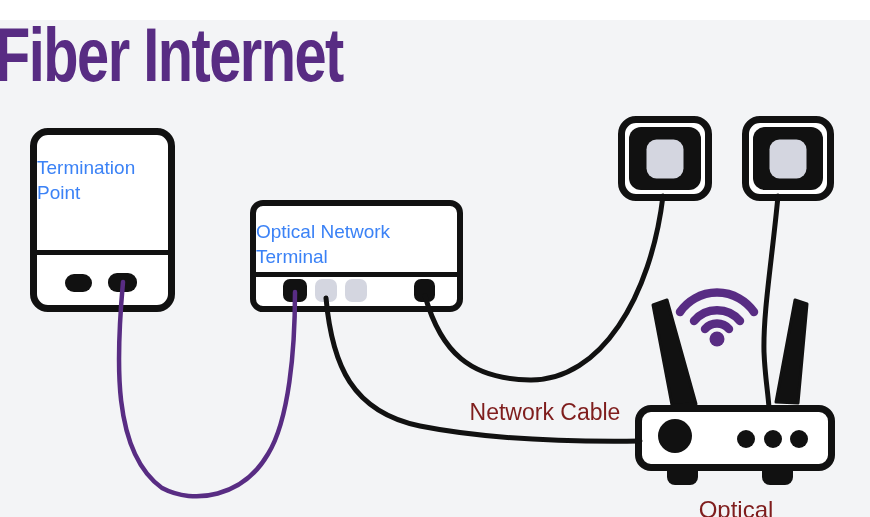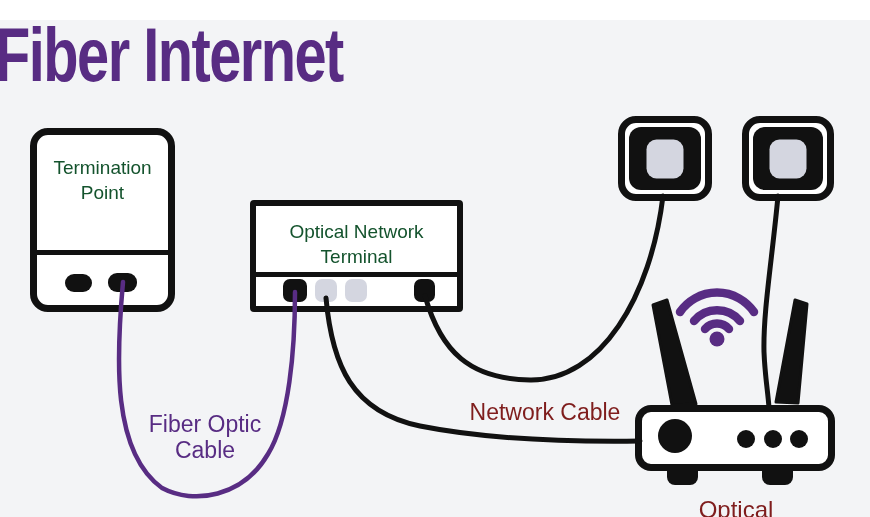--- a/index.html
+++ b/index.html
@@ -29,34 +29,34 @@
     white-space:nowrap;
   }
 
   
   .device{
     position:absolute;box-sizing:border-box;z-index:2;
     background:var(--device_fill);
     border:7px solid var(--ink);
   }
   .device .device-label{
-    position:absolute;left:0;right:0;text-align:center;
-    color:#14532d;font-size:19px;line-height:25px;
+    position:absolute;left:0;right:0;
+    color:#3b82f6;font-size:19px;line-height:25px;
   }
   .device .divider{position:absolute;left:0;right:0;height:5px;background:var(--ink);}
   .port{position:absolute;background:var(--ink);}
   .port.gray{background:var(--port_gray);}
 
   .tp{left:30px;top:108px;width:145px;height:184px;border-radius:18px;}
   .tp .device-label{top:20px;}
   .tp .divider{top:115px;}
   .tp .port-1{left:28px;top:139px;width:27px;height:18px;border-radius:9px;}
   .tp .port-2{left:71px;top:138px;width:29px;height:19px;border-radius:9px;}
 
-  .ont{left:250px;top:180px;width:213px;height:112px;border-radius:4px;border-width:6px;}
+  .ont{left:250px;top:180px;width:213px;height:112px;border-radius:13px;border-width:6px;}
   .ont .device-label{top:13px;}
   .ont .divider{top:66px;}
   .ont .port-1{left:27px;top:73px;width:24px;height:23px;border-radius:7px;}
   .ont .port-2{left:59px;top:73px;width:22px;height:23px;border-radius:7px;}
   .ont .port-3{left:89px;top:73px;width:22px;height:23px;border-radius:7px;}
   .ont .port-4{left:158px;top:73px;width:21px;height:23px;border-radius:7px;}
 
   
   .outlet{
     position:absolute;box-sizing:border-box;z-index:2;
@@ -150,20 +150,16 @@
     <path class="cable black" d="M425,276 C441,332 470,359 530,360 C601,361 651,276 663,176"></path>
     <path class="cable black" d="M778,176 C772,240 763,292 764,332 C765,357 768,372 769,388"></path>
     <g>
       <path class="wifi-arc" d="M680,292 A45,45 0 0 1 754,292"></path>
       <path class="wifi-arc" d="M694,301 A30,30 0 0 1 740,301"></path>
       <path class="wifi-arc" d="M705,309 A16,16 0 0 1 729,309"></path>
       <circle class="wifi-dot" cx="717" cy="319" r="7.5"></circle>
     </g>
   </svg>
 
-  <div class="cable-label fiber-label">
-    <div>Fiber Optic</div>
-    <div>Cable</div>
-  </div>
   <div class="cable-label network-label">Network Cable</div>
   <div class="cable-label router-label">Optical</div>
 
 </div>
 
 </body></html>

